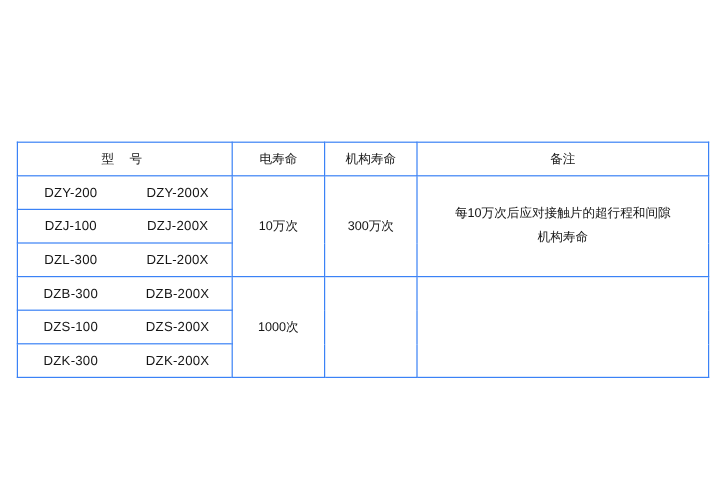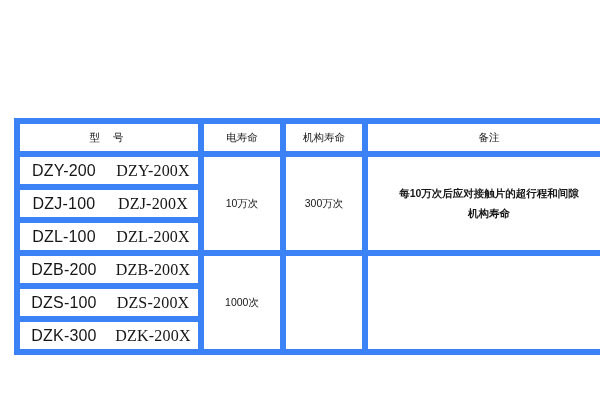--- a/index.html
+++ b/index.html
@@ -20,21 +20,21 @@
     left: 14px;
     top: 118px;
     width: 572px;
   }
   table.spec {
     border-collapse: collapse;
     width: 572px;
     table-layout: fixed;
   }
   table.spec td, table.spec th {
-    border: 6px solid #3b82f6;
+    border: 1px solid #3b82f6;
     font-weight: normal;
     font-size: 10.5px;
     padding: 0;
     vertical-align: middle;
     text-align: center;
     color: #161616;
     margin-top: 32px;
   }
   .col-model { width: 178px; }
   .col-elec { width: 76px; }
@@ -46,40 +46,39 @@
     letter-spacing: 5px;
     padding-left: 4px;
   }
   tbody td { height: 27px; }
 
   .model-cell {
     display: flex;
     align-items: center;
     justify-content: flex-start;
     height: 27px;
-    font-size: 16px;
+    font-size: 11px;
     letter-spacing: 0.2px;
   }
   .model-a {
     width: 88px;
     text-align: center;
   }
   .model-b {
     width: 90px;
     text-align: center;
-    font-family: Liberation Serif, serif;
   }
   .note-cell {
     text-align: left;
     padding: 4px 10px 0 10px;
     line-height: 1.9;
     font-size: 10.5px;
     vertical-align: top;
   }
-  .note-line { white-space: nowrap; font-weight: bold; }
+  .note-line { white-space: nowrap; }
   .blank { }
 </style>
 </head>
 <body>
 
 <div class="sheet">
   <table class="spec">
     <thead>
       <tr>
         <td class="col-model hdr-model">型    号</td>
@@ -107,29 +106,29 @@
         <td>
           <div class="model-cell">
             <span class="model-a">DZJ-100</span>
             <span class="model-b">DZJ-200X</span>
           </div>
         </td>
       </tr>
       <tr>
         <td>
           <div class="model-cell">
-            <span class="model-a">DZL-100</span>
+            <span class="model-a">DZL-300</span>
             <span class="model-b">DZL-200X</span>
           </div>
         </td>
       </tr>
       <tr>
         <td>
           <div class="model-cell">
-            <span class="model-a">DZB-200</span>
+            <span class="model-a">DZB-300</span>
             <span class="model-b">DZB-200X</span>
           </div>
         </td>
         <td rowspan="3">1000次</td>
         <td rowspan="3" class="blank"></td>
         <td rowspan="3" class="blank"></td>
       </tr>
       <tr>
         <td>
           <div class="model-cell">

